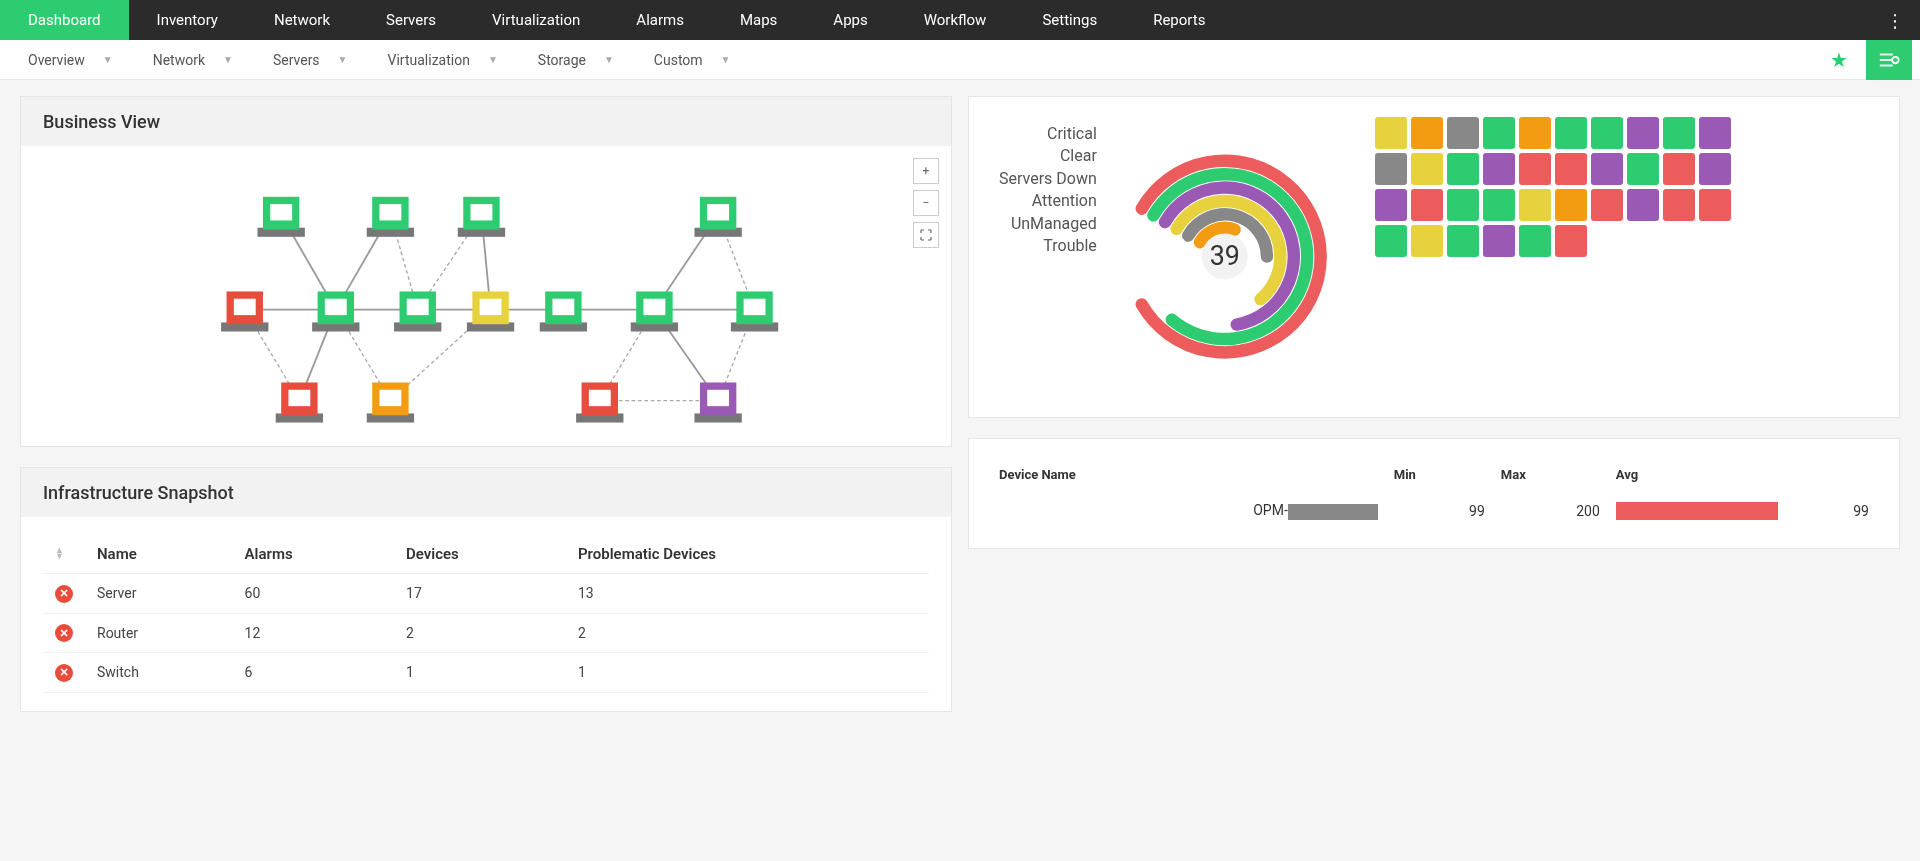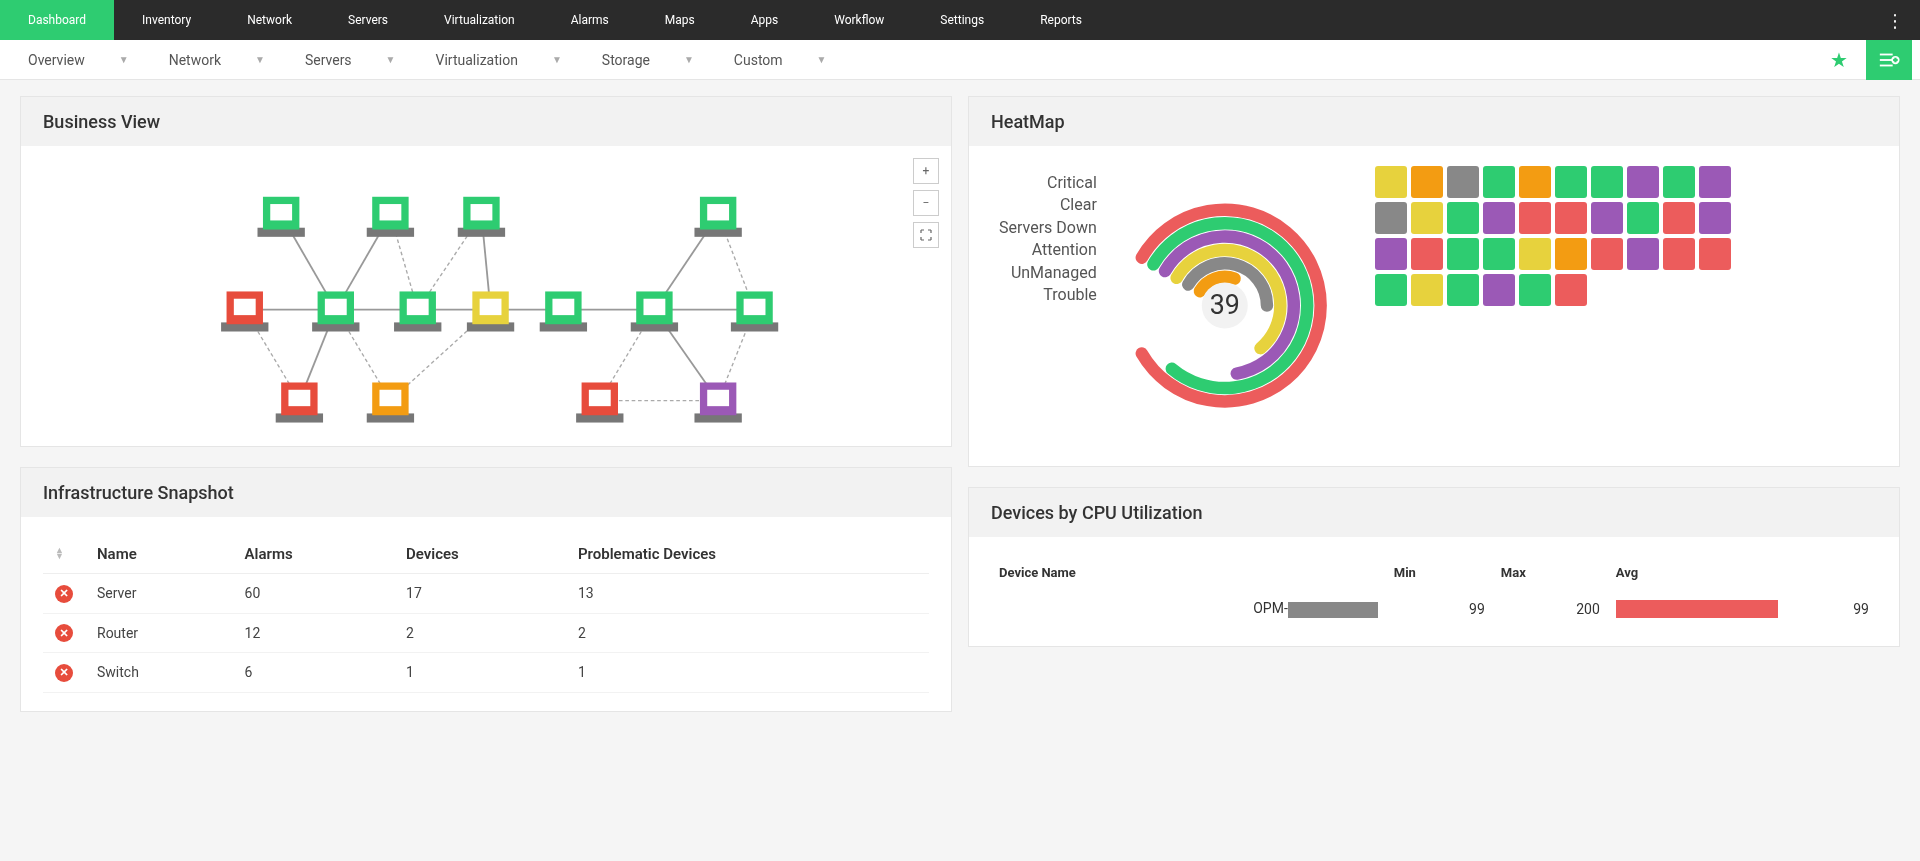--- a/index.html
+++ b/index.html
@@ -1,26 +1,26 @@
 <!DOCTYPE html>
 <html><head>
 <meta charset="utf-8">
 <style>
 * { box-sizing: border-box; margin: 0; padding: 0; }
 body { font-family: -apple-system, BlinkMacSystemFont, "Segoe UI", Roboto, Arial, sans-serif; background: #f5f5f5; color: #333; font-size: 14px; }
 
 
 .topnav { display: flex; background: #2b2b2b; height: 40px; align-items: stretch; }
-.topnav-item { color: #fff; padding: 16px 28px; display: flex; align-items: center; font-size: 12px; cursor: pointer; }
+.topnav-item { color: #fff; padding: 16px 28px; display: flex; align-items: center; font-size: 15px; cursor: pointer; }
 .topnav-item.active { background: #2ecc71; }
 .topnav-kebab { margin-left: auto; padding: 0 16px; display: flex; align-items: center; color: #fff; cursor: pointer; font-size: 18px; }
 
 
 .subnav { display: flex; background: #fff; height: 40px; align-items: center; border-bottom: 1px solid #e5e5e5; padding: 0 8px; }
-.subnav-item { padding: 0 20px; display: flex; align-items: center; gap: 34px; color: #555; cursor: pointer; height: 100%; }
+.subnav-item { padding: 0 20px; display: flex; align-items: center; gap: 18px; color: #555; cursor: pointer; height: 100%; }
 .subnav-item .chev { font-size: 10px; color: #aaa; }
 .subnav-right { margin-left: auto; display: flex; align-items: center; gap: 8px; }
 .star-icon { color: #2ecc71; font-size: 20px; padding: 0 10px; cursor: pointer; }
 .add-widget-btn { background: #2ecc71; height: 40px; width: 46px; display: flex; align-items: center; justify-content: center; cursor: pointer; }
 .add-widget-btn svg { width: 22px; height: 22px; }
 
 
 .page { display: flex; gap: 16px; padding: 16px 20px; }
 .col { flex: 1; display: flex; flex-direction: column; gap: 20px; }
 
@@ -283,23 +283,20 @@
               </tr>
             </tbody>
         </table>
       </div>
     </div>
   </div>
 
   <div class="col">
 
     <div class="card">
-      <div class="card-header">
-        <div class="card-title">HeatMap</div>
-      </div>
       <div class="heatmap-body">
         <div class="donut-wrap">
           <div class="donut-legend" id="donut-legend">
               <div>Critical</div>
               <div>Clear</div>
               <div>Servers Down</div>
               <div>Attention</div>
               <div>UnManaged</div>
               <div>Trouble</div>
             </div>
@@ -349,23 +346,20 @@
             <div class="heatcell" style="background: rgb(231, 210, 61);"></div>
             <div class="heatcell" style="background: rgb(46, 204, 113);"></div>
             <div class="heatcell" style="background: rgb(155, 89, 182);"></div>
             <div class="heatcell" style="background: rgb(46, 204, 113);"></div>
             <div class="heatcell" style="background: rgb(236, 92, 92);"></div>
           </div>
       </div>
     </div>
 
     <div class="card">
-      <div class="card-header">
-        <div class="card-title">Devices by CPU Utilization</div>
-      </div>
       <div class="card-body">
         <table class="cpu-table">
           <thead>
               <tr id="cpu-head">
                 <th>Device Name</th>
                 <th>Min</th>
                 <th>Max</th>
                 <th>Avg</th>
                 <th></th>
               </tr>

